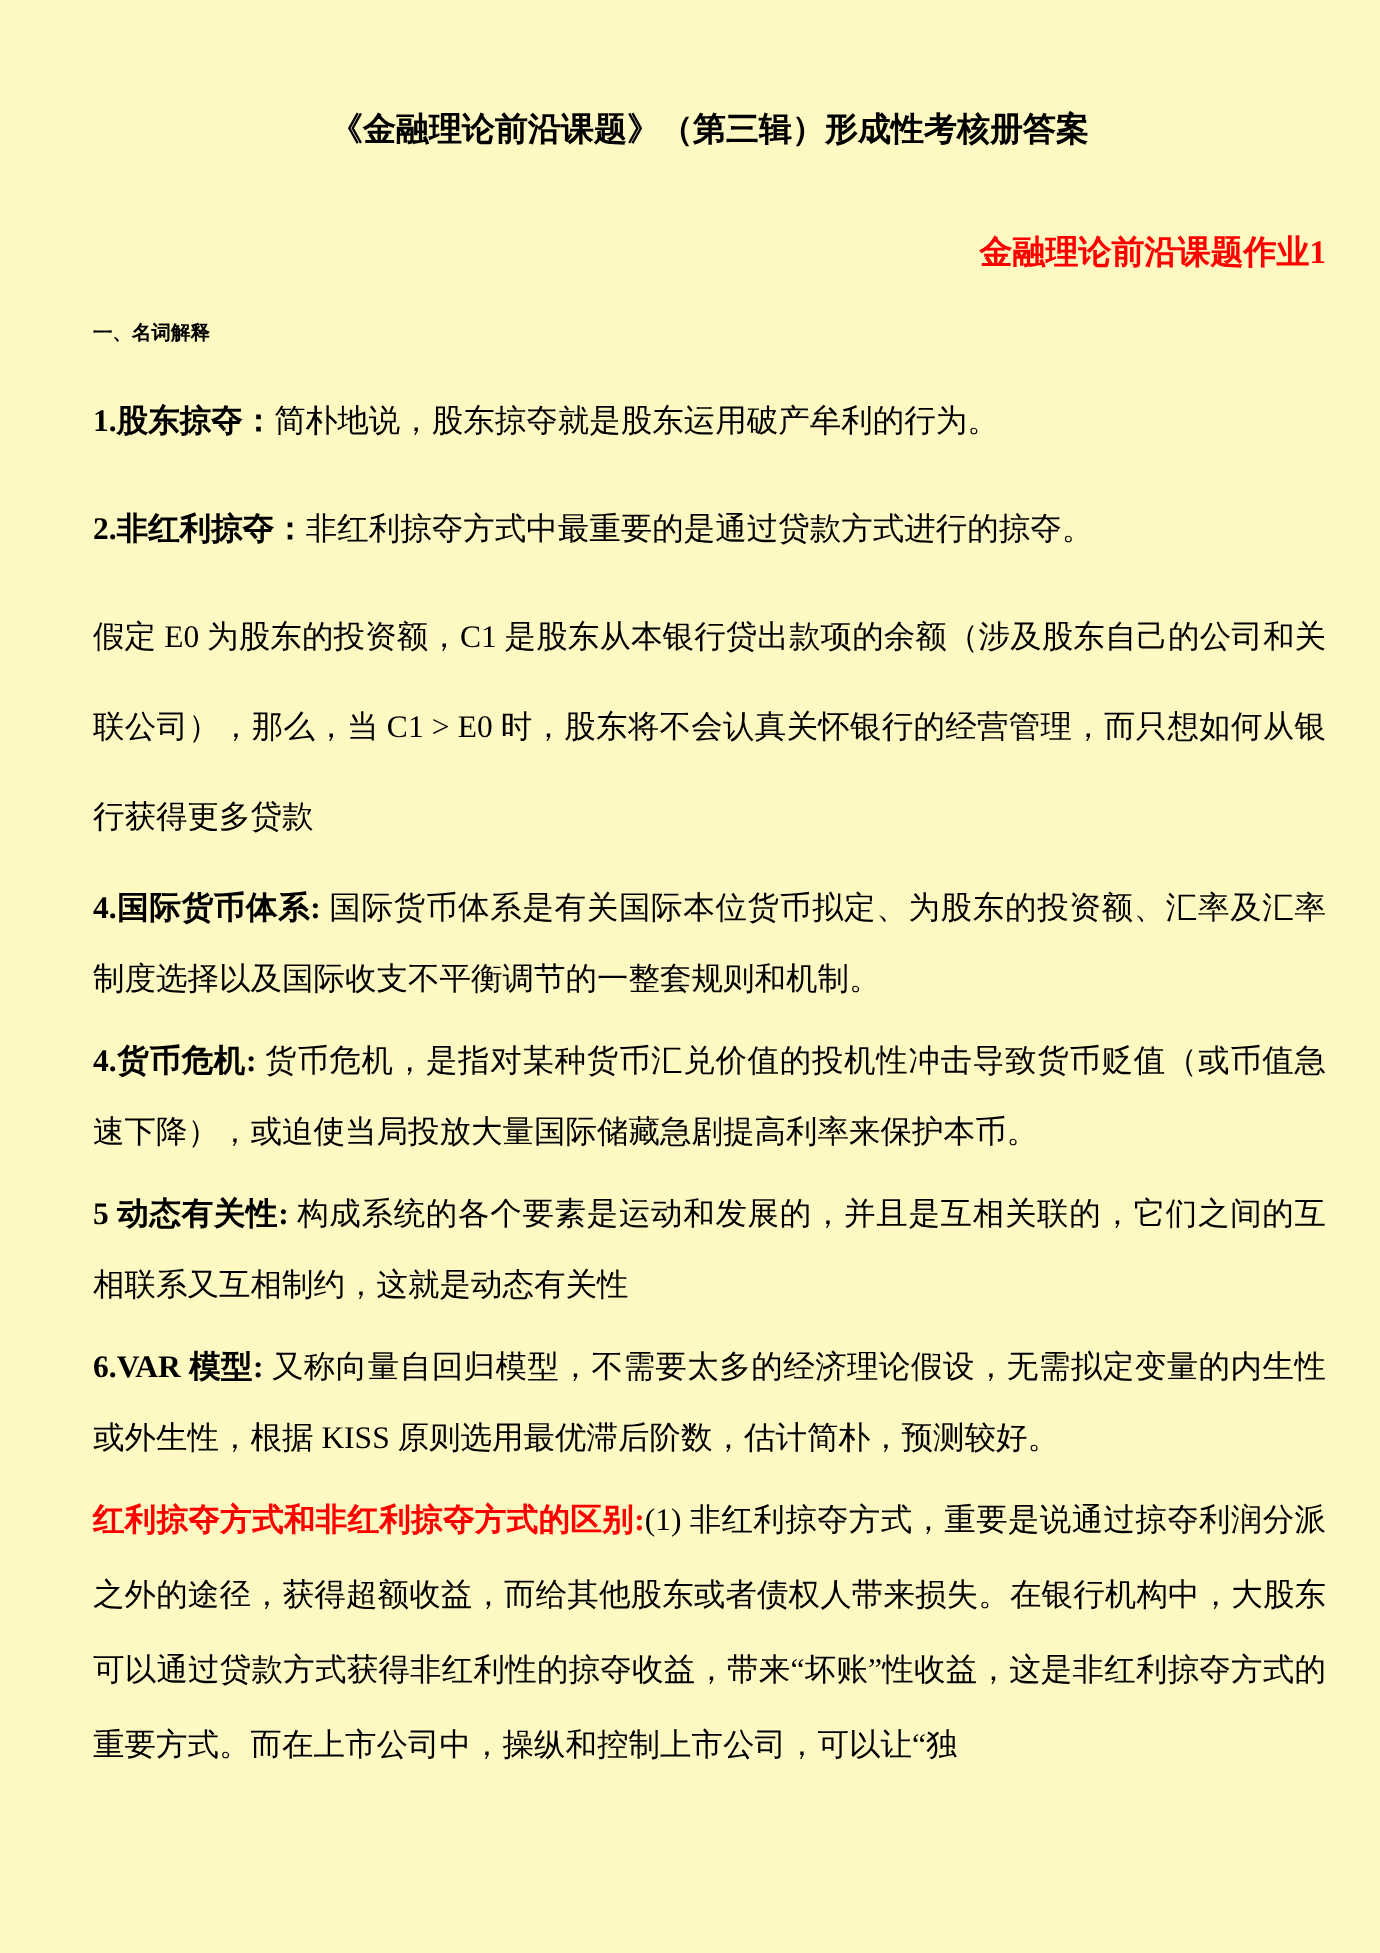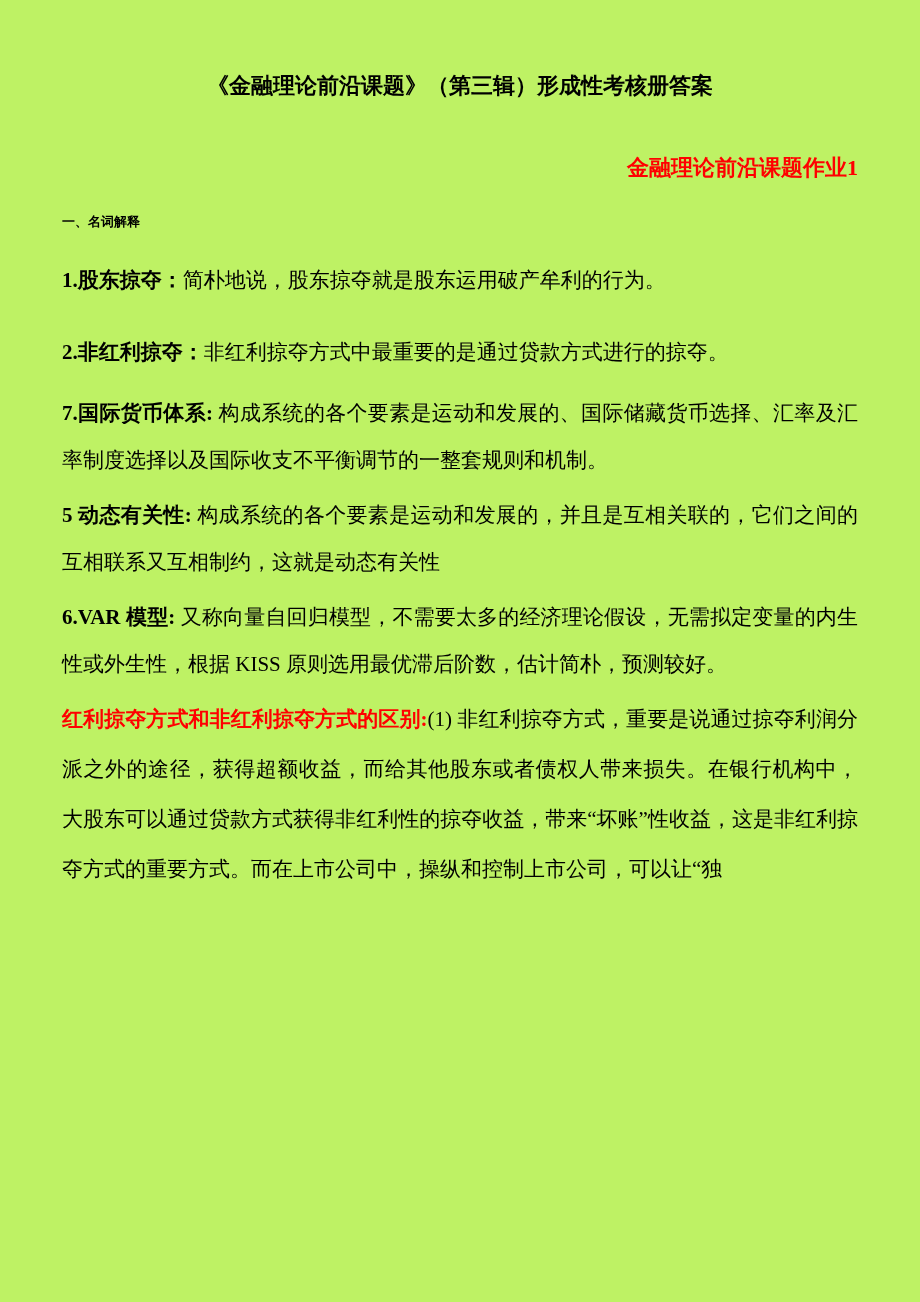--- a/index.html
+++ b/index.html
@@ -11,22 +11,22 @@
     width: 920px;
     height: 1302px;
     overflow: hidden;
     font-family: "Liberation Serif", "DejaVu Serif", serif;
     color: #000000;
   }
   .page {
     box-sizing: border-box;
     width: 920px;
     height: 1302px;
-    padding: 72px 62px 0 62px;
-    background: #bef264;
+    padding: 72px 36px 0 62px;
+    background: #fef9c3;
   }
   .doc-title {
     margin: 0;
     text-align: center;
     font-size: 22px;
     font-weight: bold;
     line-height: 28px;
     color: #000000;
   }
   .doc-subtitle {
@@ -80,23 +80,25 @@
   <h1 class="doc-title">《金融理论前沿课题》（第三辑）形成性考核册答案</h1>
 
   <h2 class="doc-subtitle">金融理论前沿课题作业1</h2>
 
   <h3 class="section-heading">一、名词解释</h3>
 
   <p class="para loose"><span class="b">1.股东掠夺：</span><span>简朴地说，股东掠夺就是股东运用破产牟利的行为。</span></p>
 
   <p class="para loose"><span class="b">2.非红利掠夺：</span><span>非红利掠夺方式中最重要的是通过贷款方式进行的掠夺。</span></p>
 
+  <p class="para loose">假定 E0 为股东的投资额，C1 是股东从本银行贷出款项的余额（涉及股东自己的公司和关联公司），那么，当 C1 &gt; E0 时，股东将不会认真关怀银行的经营管理，而只想如何从银行获得更多贷款</p>
 
-  <p class="para tight"><span class="b">7.国际货币体系: </span><span>构成系统的各个要素是运动和发展的、国际储藏货币选择、汇率及汇率制度选择以及国际收支不平衡调节的一整套规则和机制。</span></p>
+  <p class="para tight"><span class="b">4.国际货币体系: </span><span>国际货币体系是有关国际本位货币拟定、为股东的投资额、汇率及汇率制度选择以及国际收支不平衡调节的一整套规则和机制。</span></p>
 
+  <p class="para tight"><span class="b">4.货币危机: </span><span>货币危机，是指对某种货币汇兑价值的投机性冲击导致货币贬值（或币值急速下降），或迫使当局投放大量国际储藏急剧提高利率来保护本币。</span></p>
 
   <p class="para tight"><span class="b">5 动态有关性: </span><span>构成系统的各个要素是运动和发展的，并且是互相关联的，它们之间的互相联系又互相制约，这就是动态有关性</span></p>
 
   <p class="para tight"><span class="b">6.VAR 模型: </span><span>又称向量自回归模型，不需要太多的经济理论假设，无需拟定变量的内生性或外生性，根据 KISS 原则选用最优滞后阶数，估计简朴，预测较好。</span></p>
 
 
 
   <p class="para answer"><span class="red-lead">红利掠夺方式和非红利掠夺方式的区别:</span><span>(1) 非红利掠夺方式，重要是说通过掠夺利润分派之外的途径，获得超额收益，而给其他股东或者债权人带来损失。在银行机构中，大股东可以通过贷款方式获得非红利性的掠夺收益，带来“坏账”性收益，这是非红利掠夺方式的重要方式。而在上市公司中，操纵和控制上市公司，可以让“独</span></p>
 
 </div>

